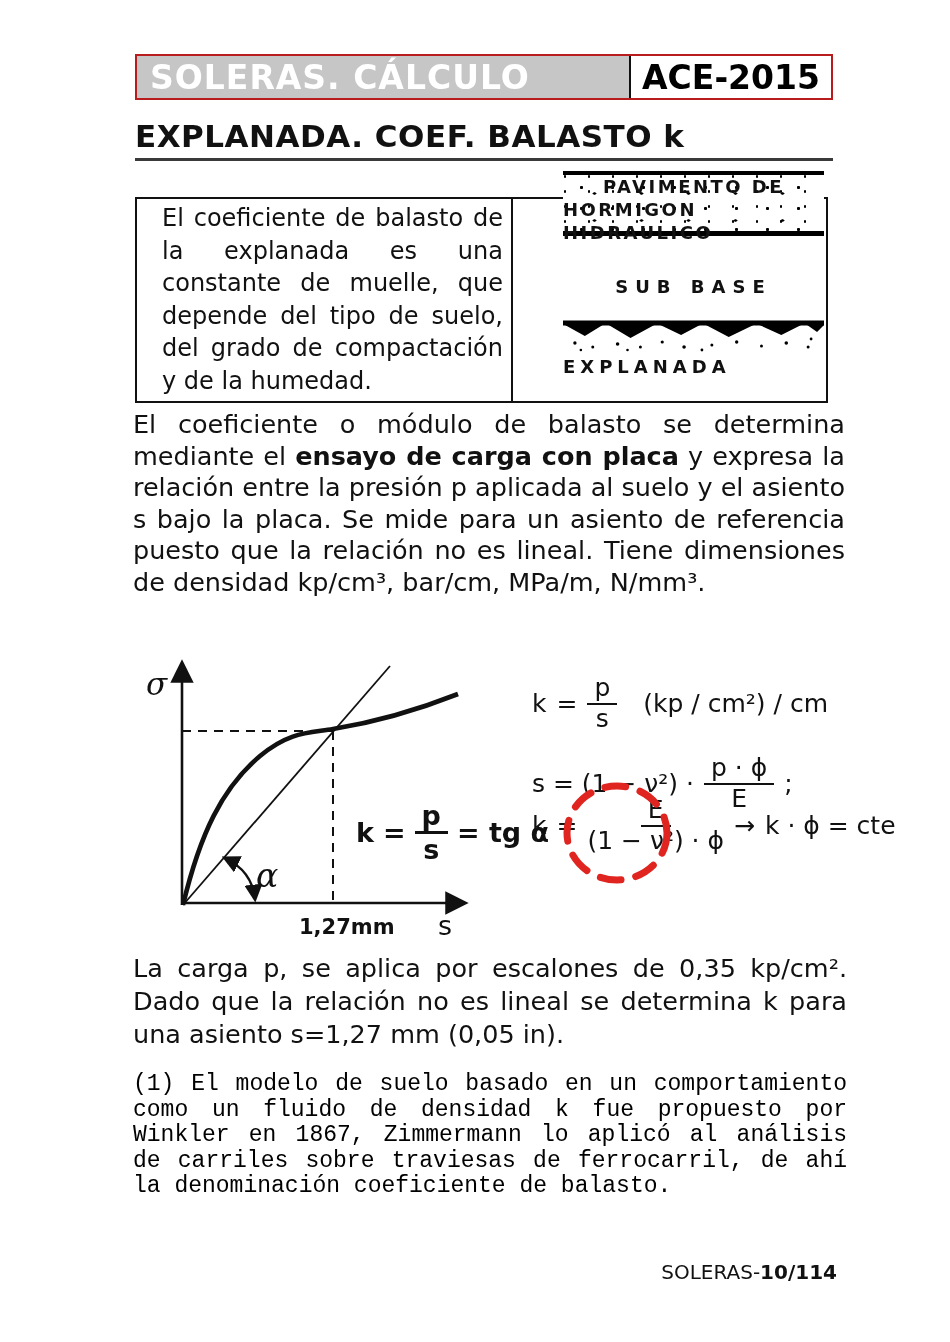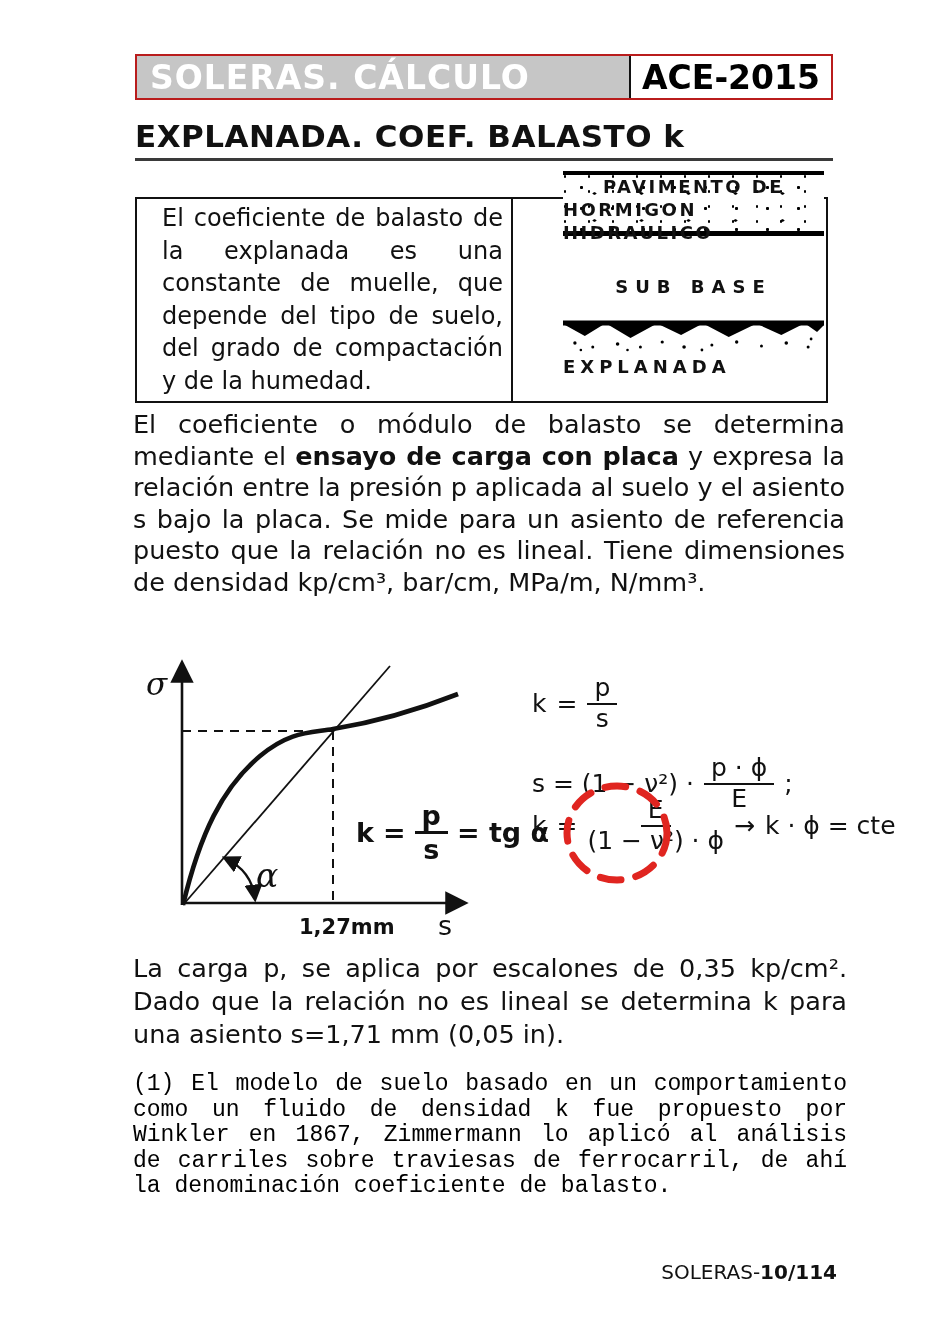--- a/index.html
+++ b/index.html
@@ -150,20 +150,21 @@
   </div>
 
   <div class="formulas">
     <div class="f-row f1">
       <span>k</span>
       <span>=</span>
       <span class="frac">
         <span class="num">p</span>
         <span class="den">s</span>
       </span>
+      <span class="units">(kp / cm²) / cm</span>
     </div>
     <div class="f-row f2">
       <span>s = (1 − ν²) ·</span>
       <span class="frac">
         <span class="num">p · ϕ</span>
         <span class="den">E</span>
       </span>
       <span>;</span>
     </div>
     <div class="f-row f3">
@@ -175,19 +176,19 @@
       </span>
       <span>→</span>
       <span>k · ϕ = cte</span>
     </div>
   </div>
 
   <svg class="red-ellipse" viewBox="0 0 114 110">
     <ellipse cx="57" cy="55" rx="50" ry="47" fill="none" stroke="#e02520" stroke-width="7" stroke-dasharray="21 15" stroke-linecap="round"></ellipse>
   </svg>
 
-  <div class="para-load">La carga p, se aplica por escalones de 0,35 kp/cm². Dado que la relación no es lineal se determina k para una asiento s=1,71 mm (0,05 in).</div>
+  <div class="para-load">La carga p, se aplica por escalones de 0,35 kp/cm². Dado que la relación no es lineal se determina k para una asiento s=1,27 mm (0,05 in).</div>
 
   <div class="footnote">(1) El modelo de suelo basado en un comportamiento como un fluido de densidad k fue propuesto por Winkler en 1867, Zimmermann lo aplicó al análisis de carriles sobre traviesas de ferrocarril, de ahí la denominación coeficiente de balasto.</div>
 
   <div class="footer"><span>SOLERAS-</span><span class="bold">10/114</span></div>
 
 </div>
 
 </body></html>

